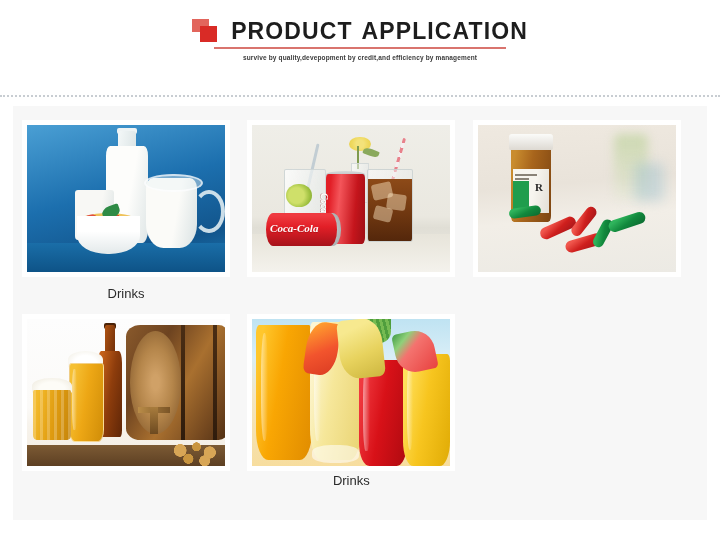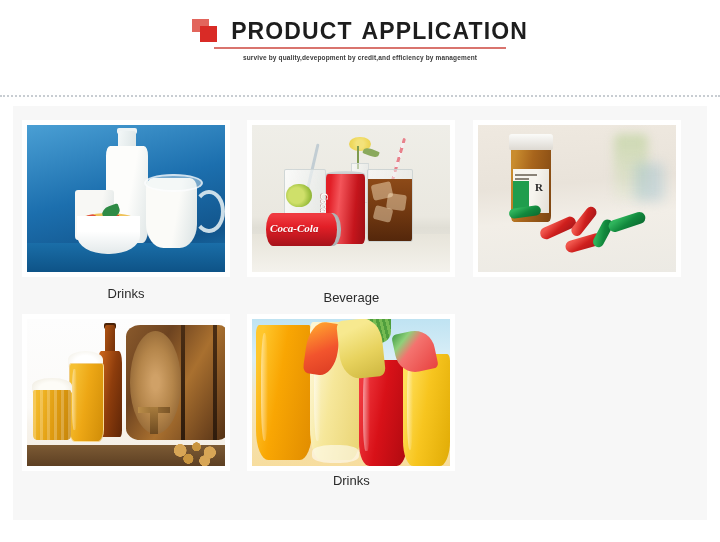--- a/index.html
+++ b/index.html
@@ -578,21 +578,20 @@
             <span class="bev-ice ice3"></span>
           </span>
           <span class="bev-can-up-top"></span>
           <span class="bev-can-up"></span>
           <span class="coke-script coke-up">Coca-Cola</span>
           <span class="bev-can-lie-end"></span>
           <span class="bev-can-lie"></span>
           <span class="coke-script coke-lie">Coca-Cola</span>
         </div>
       </div>
-      <div class="caption cap-beverage">Beverage</div>
     </div>
 
     <div class="cell">
       <div class="card">
         <div class="photo ph-pharm">
           <span class="pharm-blur-g"></span>
           <span class="pharm-blur-b"></span>
           <span class="pharm-bottle"></span>
           <span class="pharm-cap"></span>
           <span class="pharm-label"></span>

